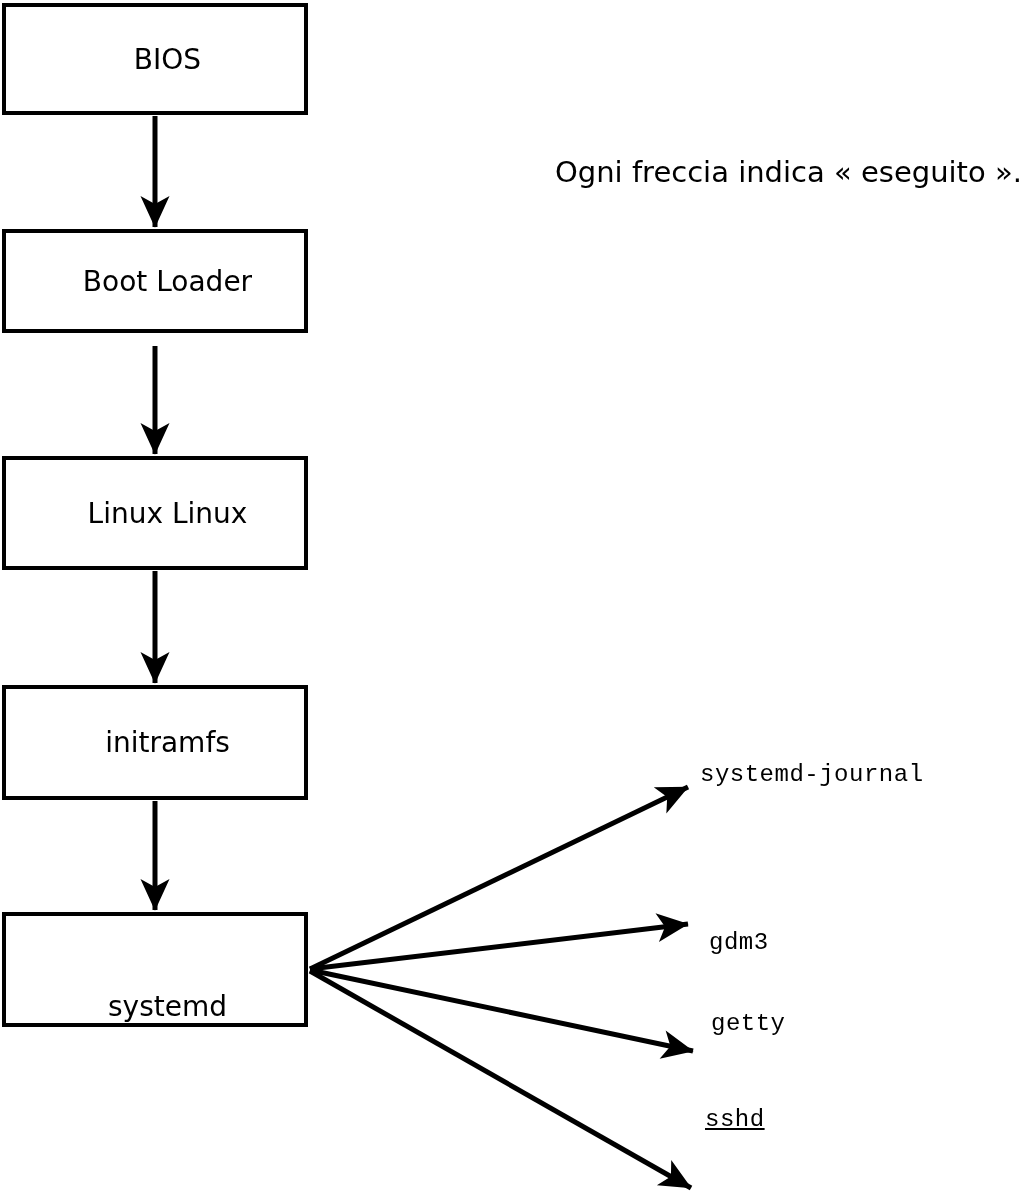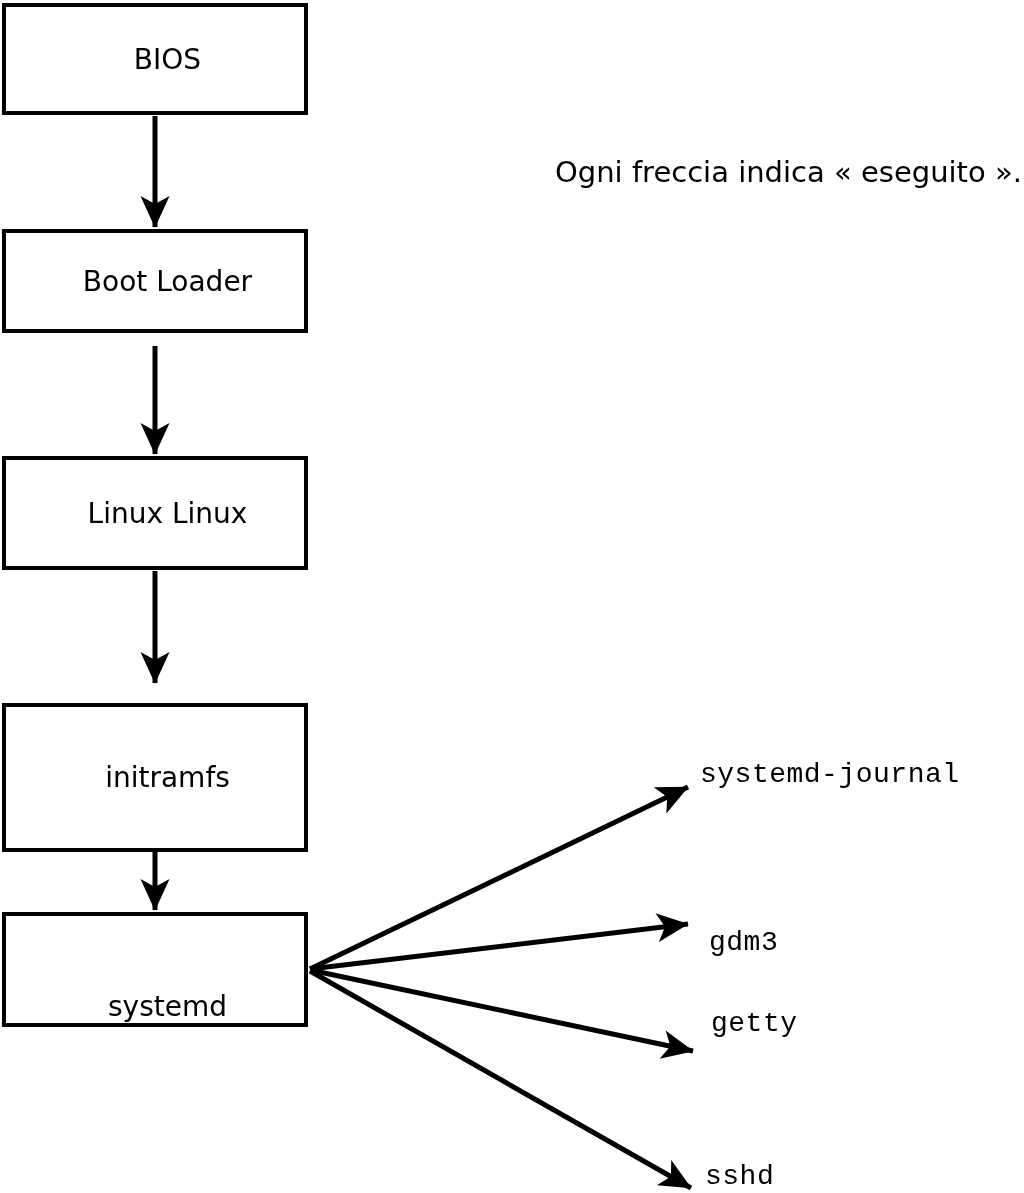--- a/index.html
+++ b/index.html
@@ -33,43 +33,43 @@
     display: flex;
     align-items: center;
     justify-content: center;
     font-size: 28px;
     font-family: "DejaVu Sans", sans-serif;
     padding-left: 25px;
   }
   .node-box.bios      { top: 3px;   height: 112px; }
   .node-box.boot      { top: 229px; height: 104px; }
   .node-box.nucleo    { top: 456px; height: 114px; }
-  .node-box.initramfs { top: 703px; height: 149px; }
+  .node-box.initramfs { top: 685px; height: 115px; }
   .node-box.systemd   { top: 912px; height: 115px; align-items: flex-end; }
 
   .caption {
     position: absolute;
     left: 555px;
     top: 155px;
     font-size: 29px;
     white-space: nowrap;
     font-family: "DejaVu Sans", sans-serif;
   }
   .svc-label {
     position: absolute;
     font-family: "Liberation Mono", monospace;
-    font-size: 28px;
+    font-size: 24px;
     line-height: 32px;
     white-space: nowrap;
     letter-spacing: 0.5px;
   }
   .svc-label.journal { left: 700px; top: 759px; }
   .svc-label.gdm3    { left: 709px; top: 895px; margin-top: 32px; }
   .svc-label.getty   { left: 711px; top: 1008px; }
-  .svc-label.sshd    { left: 705px; top: 1161px; }
+  .svc-label.sshd    { left: 705px; top: 1104px; text-decoration: underline; }
 </style>
 </head>
 <body>
 
 <div class="canvas">
 
   <svg class="arrow-layer" width="1024" height="1193" viewBox="0 0 1024 1193" xmlns="http://www.w3.org/2000/svg">
     <defs>
       <marker id="arrowhead" viewBox="0 0 10 10" refX="9.8" refY="5" markerWidth="6.6" markerHeight="6.6" orient="auto" markerUnits="strokeWidth">
         <polygon points="0.4,0.6 10,5 0.4,9.4 2.8,5" fill="#000000"></polygon>

